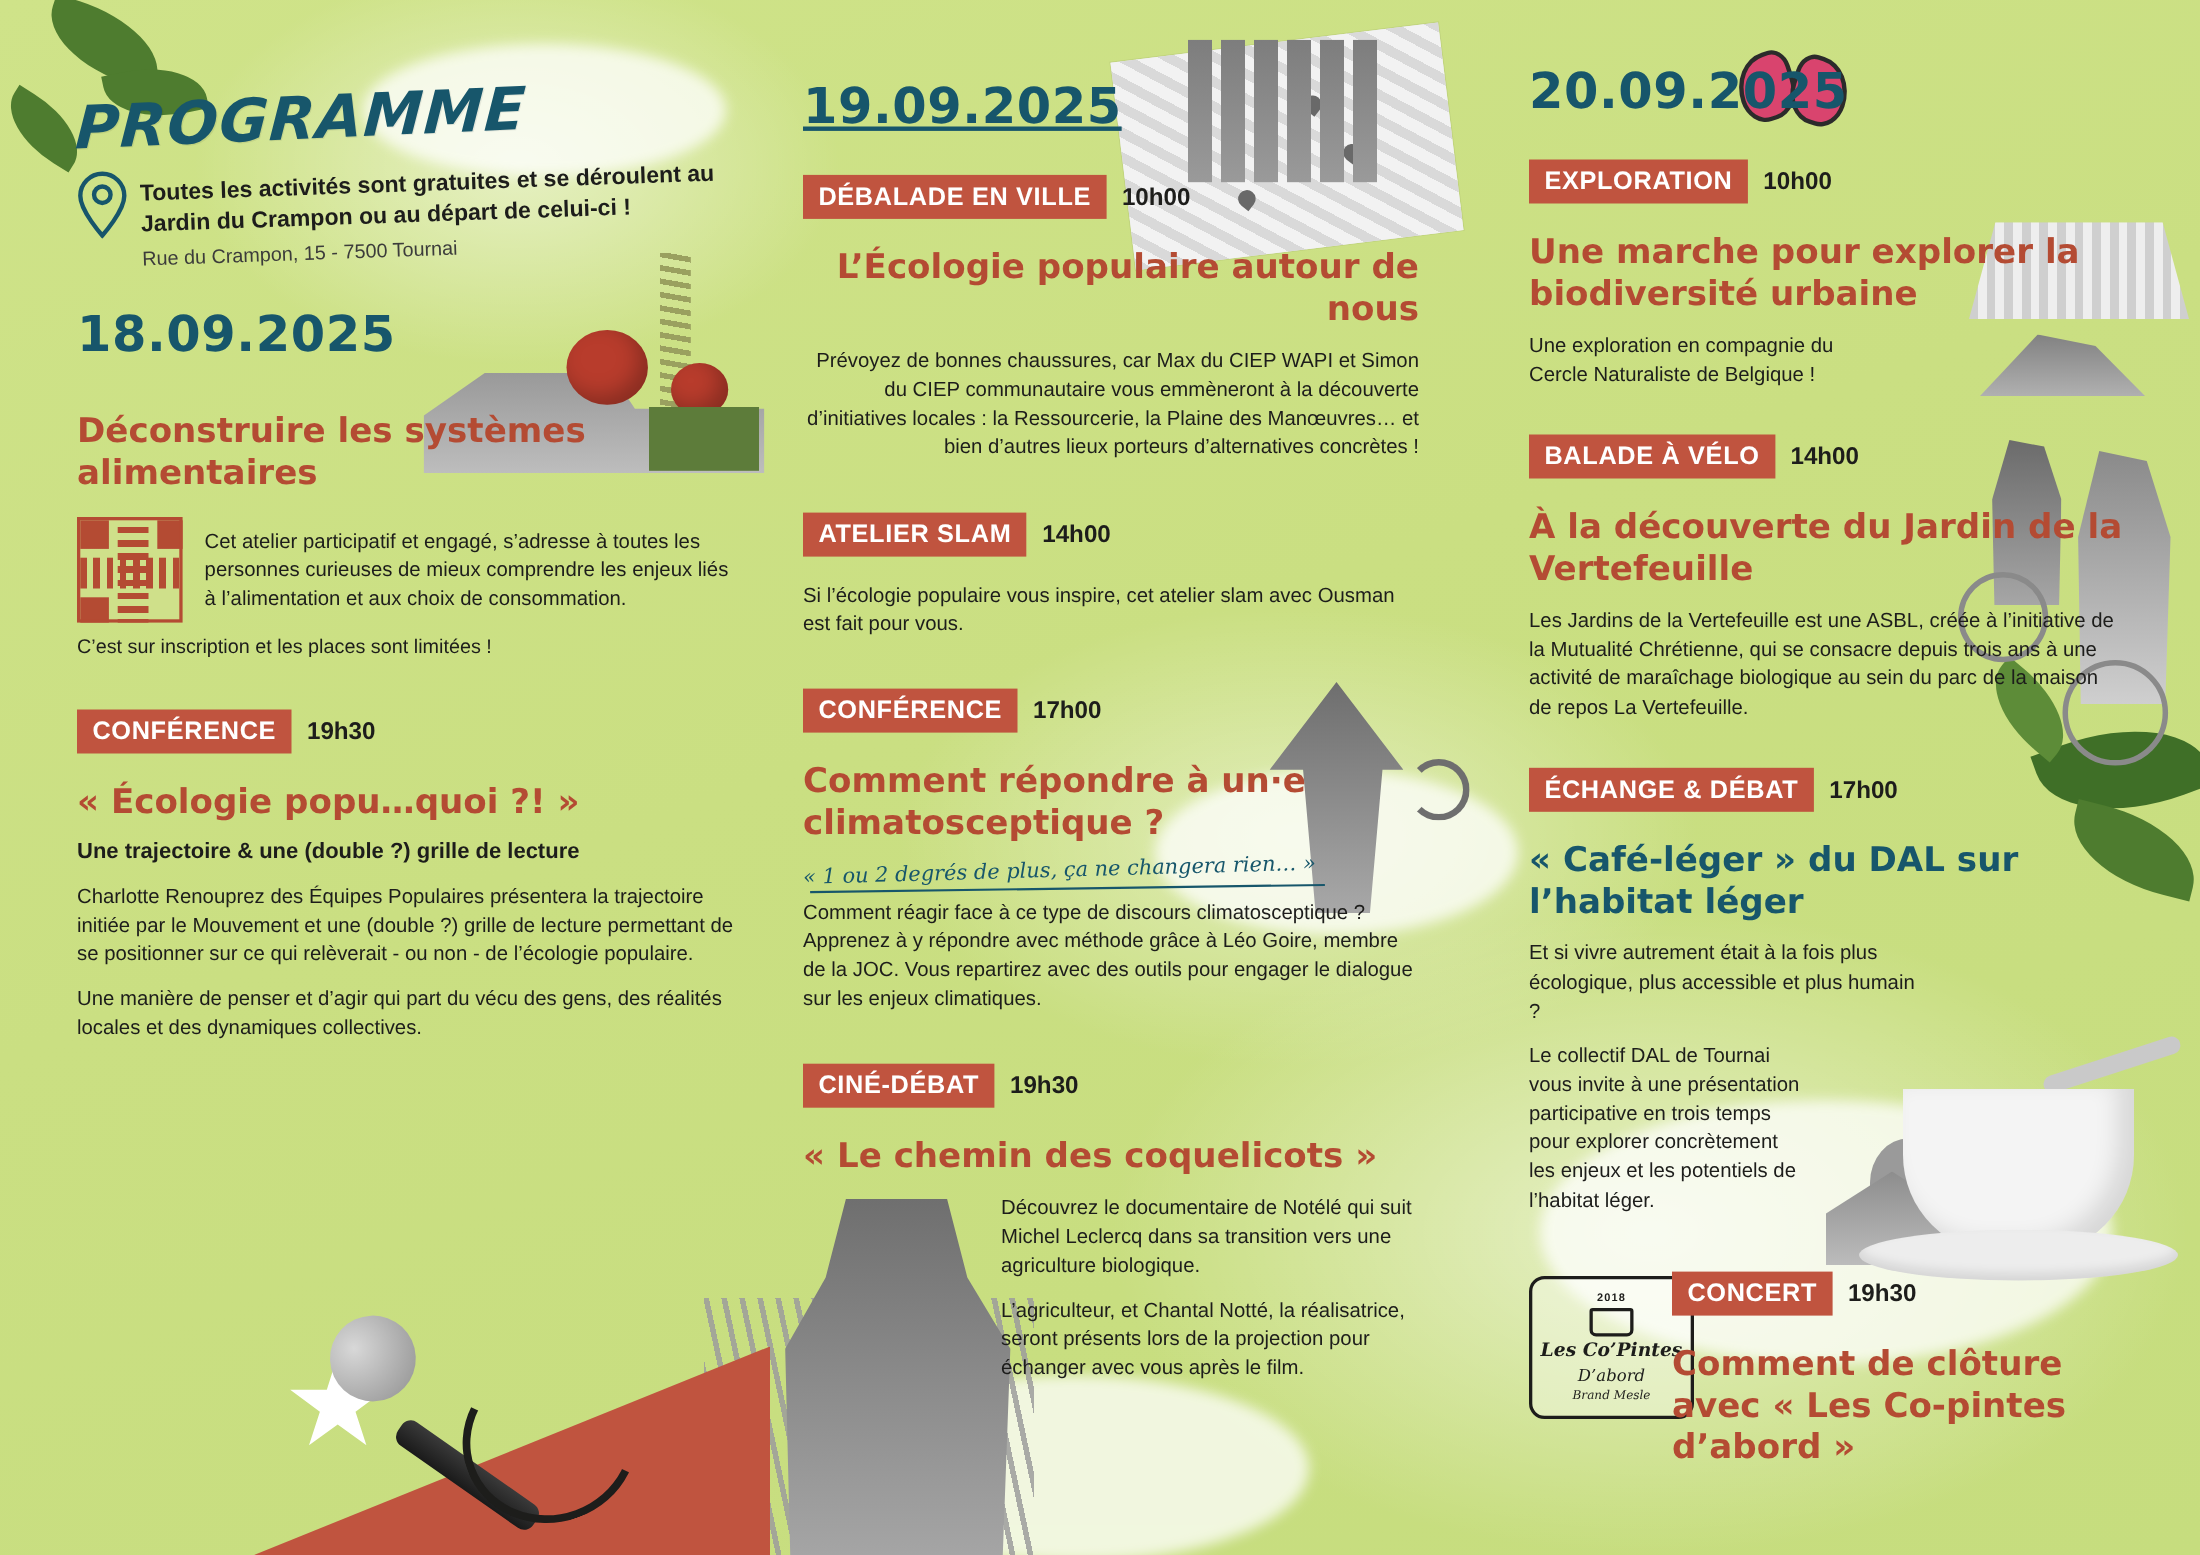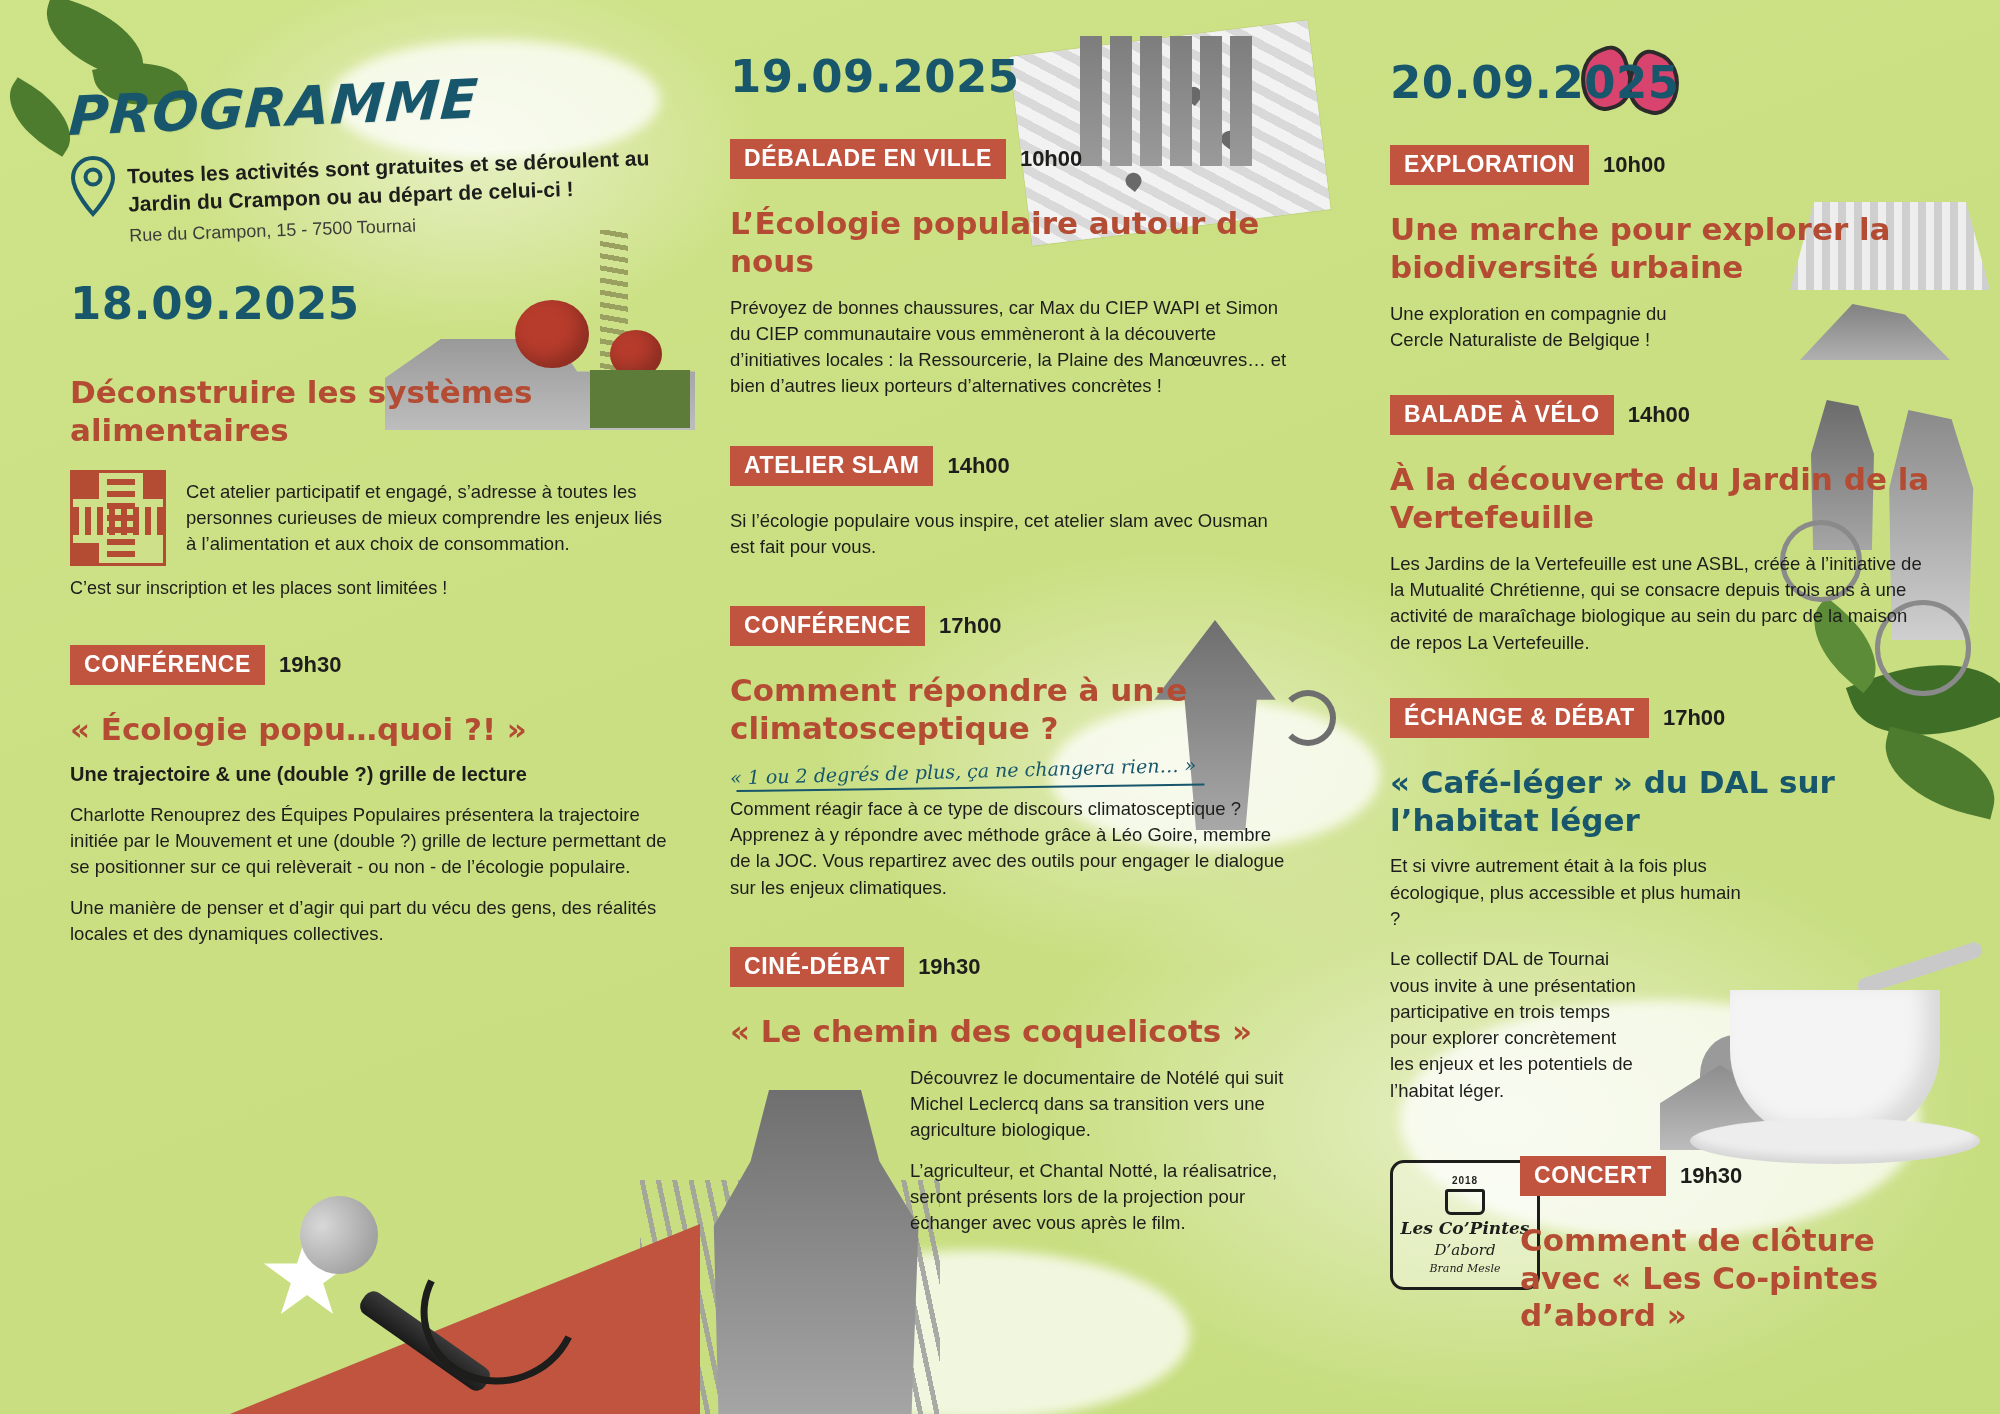--- a/index.html
+++ b/index.html
@@ -388,23 +388,23 @@
         <span class="time">19h30</span>
       </div>
       <div class="act-title">« Écologie popu…quoi ?! »</div>
       <div class="sub-bold">Une trajectoire &amp; une (double ?) grille de lecture</div>
       <div class="body">Charlotte Renouprez des Équipes Populaires  présentera la trajectoire initiée par le Mouvement et une (double ?) grille de lecture permettant de se positionner sur ce qui relèverait - ou non - de l’écologie populaire.</div>
       <div class="body">Une manière de penser et d’agir qui part du vécu des gens, des réalités locales et des dynamiques collectives.</div>
     </div>
   </div>
 
   <div class="col" id="col2">
-    <div class="date" style="margin-top:50px;">19.09.2025</div>
-
-    <div style="margin-top:36px;">
+    <div class="date" style="margin-top:70px;text-decoration:underline;">19.09.2025</div>
+
+    <div style="margin-top:36px;text-align:right;">
       <div class="tag-row">
         <span class="tag">DÉBALADE EN VILLE</span>
         <span class="time">10h00</span>
       </div>
       <div class="act-title">L’Écologie populaire autour de nous</div>
       <div class="body">Prévoyez de bonnes chaussures, car Max du CIEP WAPI et Simon du CIEP communautaire vous emmèneront à la découverte d’initiatives locales : la Ressourcerie, la Plaine des Manœuvres… et bien d’autres lieux porteurs d’alternatives concrètes !</div>
     </div>
 
     <div style="margin-top:46px;">
       <div class="tag-row">

